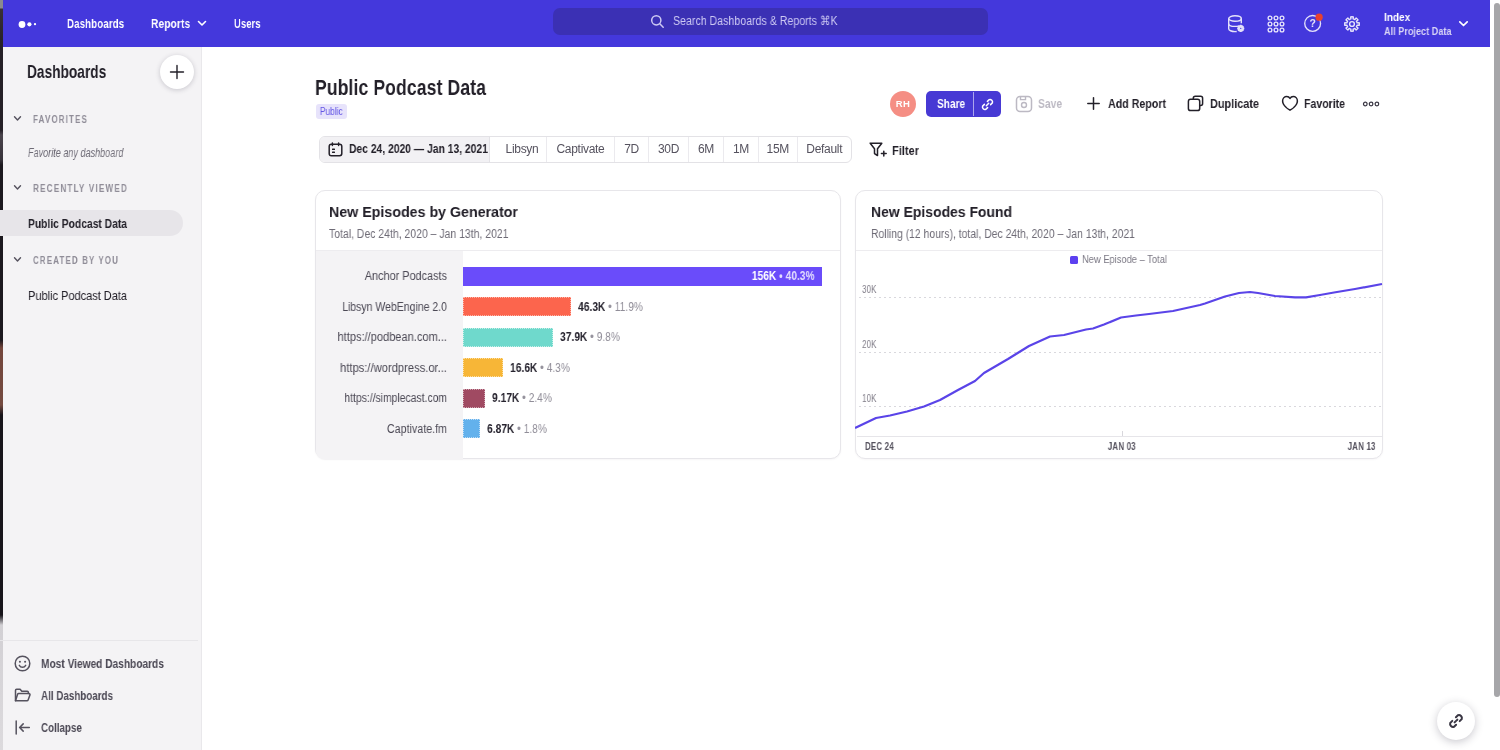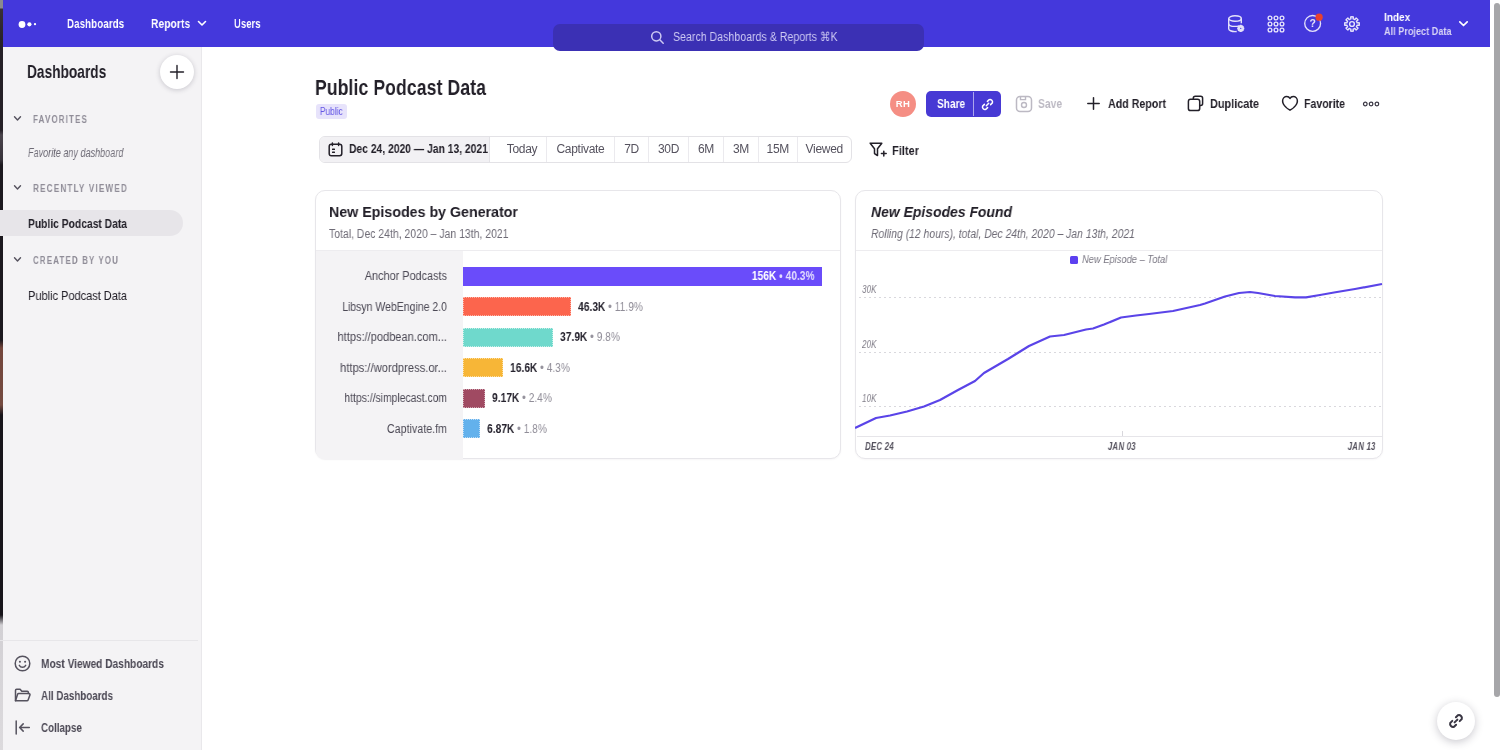--- a/index.html
+++ b/index.html
@@ -5,21 +5,21 @@
 * { margin:0; padding:0; box-sizing:border-box; }
 html,body { width:1500px; height:750px; overflow:hidden; }
 body { font-family:"Liberation Sans", sans-serif; background:#fff; position:relative; }
 .abs { position:absolute; }
 
 #strip { left:0; top:0; width:3px; height:750px;
  background:linear-gradient(to bottom,#8a8a8e 0px,#8a8a8e 8px,#3a3136 9px,#241f26 47px,#241f26 130px,#4a444c 135px,#37323a 160px,#1c181e 165px,#1c181e 340px,#74463c 348px,#744a40 405px,#17141a 415px,#17141a 615px,#d2d0d4 625px,#dcdadd 750px); }
 
 #nav { left:3px; top:0; width:1487px; height:47px; background:#4438dc; }
 .navitem { position:absolute; top:0; height:47px; line-height:47px; color:#fff; font-size:13.5px; font-weight:700; letter-spacing:.2px; }
-#search { position:absolute; left:553px; top:24px; width:371px; height:27px; background:#3b30b4; border-radius:7px; color:#cdc9f3; font-size:12.5px; line-height:27px; }
+#search { position:absolute; left:553px; top:8px; width:435px; height:27px; background:#3b30b4; border-radius:7px; color:#cdc9f3; font-size:12.5px; line-height:27px; }
 .navic { position:absolute; top:14px; width:20px; height:20px; }
 
 #sidebar { left:3px; top:47px; width:199px; height:703px; background:#f4f3f5; border-right:1px solid #e9e8eb; }
 .sideheadrow { position:absolute; left:27px; top:61px; font-size:18.5px; font-weight:700; color:#232029; }
 #plusbtn { position:absolute; left:160px; top:55px; width:34px; height:34px; border-radius:50%; background:#fff; box-shadow:0 1px 5px rgba(40,35,60,.22); }
 .seclabel { position:absolute; font-size:10.5px; font-weight:700; letter-spacing:1.5px; color:#908d98; }
 .chev { position:absolute; width:9px; height:9px; }
 .itemtext { position:absolute; font-size:13px; color:#232029; }
 #selpill { position:absolute; left:0px; top:210px; width:183px; height:26px; background:#e7e5e9; border-radius:0 13px 13px 0; }
 #sidebotsep { position:absolute; left:0; top:640px; width:198px; height:1px; background:#e7e6e9; }
@@ -35,21 +35,21 @@
 #sharediv { position:absolute; left:47px; top:1px; width:1px; height:24px; background:rgba(255,255,255,.55); }
 .actlabel { position:absolute; top:95px; font-size:13px; font-weight:700; color:#232029; height:18px; line-height:18px; }
 
 #datebox { left:319px; top:136px; width:533px; height:27px; border:1px solid #e3e2e6; border-radius:6px; background:#fff; }
 #dateseg { position:absolute; left:0; top:0; width:170px; height:25px; background:#f2f1f4; border-radius:5px 0 0 5px; border-right:1px solid #e3e2e6; }
 .dseg { position:absolute; top:0; height:25px; line-height:25px; text-align:center; font-size:12px; color:#55525e; border-right:1px solid #ebeaee; letter-spacing:-0.3px; }
 #filterlbl { left:892px; top:143px; font-size:13px; font-weight:700; color:#232029; }
 
 .card { position:absolute; top:190px; height:269px; background:#fff; border:1px solid #e7e6ea; border-radius:10px; box-shadow:0 1px 2px rgba(40,35,60,.04); }
 #card1 { left:315px; width:526px; }
-#card2 { left:855px; width:528px;font-style:italic; }
+#card2 { left:855px; width:528px; }
 .csep { position:absolute; left:0; top:59px; width:100%; height:1px; background:#edecef; }
 
 #labelcol { position:absolute; left:0; top:60px; width:147px; height:209px; background:#f4f3f5; border-radius:0 0 0 9px; }
 .rowlabel { position:absolute; left:0; width:131px; font-size:12.5px; color:#4c4955; text-align:right; white-space:nowrap; }
 .bar { position:absolute; left:147px; height:19px; }
 .barval { position:absolute; font-size:12.5px; font-weight:700; color:#26232e; white-space:nowrap; will-change:transform;transform:scaleX(0.82); transform-origin:left center; }
 .barval .pct { font-weight:400; color:#908d98; }
 .bar1lbl { position:absolute; font-size:12.5px; font-weight:700; color:#fff; white-space:nowrap; will-change:transform;transform:scaleX(0.82); transform-origin:right center; }
 
 .ylab { position:absolute; font-size:10px; color:#807d88; }
@@ -210,28 +210,28 @@
 <div class="abs" id="datebox">
   <div id="dateseg">
     <svg style="position:absolute;left:8px;top:5px" width="15" height="15" viewBox="0 0 15 15">
       <rect x="1.2" y="2.2" width="12.6" height="11.6" rx="2.2" fill="none" stroke="#232029" stroke-width="1.5"></rect>
       <path d="M4.4 1 V3.6 M10.6 1 V3.6" stroke="#232029" stroke-width="1.5" stroke-linecap="round"></path>
       <rect x="4" y="6.5" width="3" height="1.6" rx=".5" fill="#232029"></rect>
       <rect x="4" y="9.5" width="3" height="1.6" rx=".5" fill="#232029"></rect>
     </svg>
     <span id="t_date" style="display:inline-block;will-change:transform;transform:scaleX(0.826);transform-origin:left center;white-space:nowrap;position:absolute;left:29px;top:0;line-height:25px;font-size:12.5px;font-weight:700;color:#232029;white-space:nowrap">Dec 24, 2020 — Jan 13, 2021</span>
   </div>
-  <div class="dseg" style="left:178px;width:49px">Today</div>
+  <div class="dseg" style="left:178px;width:49px">Libsyn</div>
   <div class="dseg" style="left:227px;width:68px">Captivate</div>
   <div class="dseg" style="left:295px;width:34px">7D</div>
   <div class="dseg" style="left:329px;width:40px">30D</div>
   <div class="dseg" style="left:369px;width:35px">6M</div>
-  <div class="dseg" style="left:404px;width:35px">3M</div>
+  <div class="dseg" style="left:404px;width:35px">1M</div>
   <div class="dseg" style="left:439px;width:38.5px">15M</div>
-  <div class="dseg" style="left:477.5px;width:53.5px;border-right:none">Viewed</div>
+  <div class="dseg" style="left:477.5px;width:53.5px;border-right:none">Default</div>
 </div>
 <svg class="abs" style="left:869px;top:142px" width="19" height="16" viewBox="0 0 19 16">
   <path d="M1.2 1.2 H12.8 L8.5 6.8 V13.5 L5.5 11.6 V6.8 Z" fill="none" stroke="#232029" stroke-width="1.5" stroke-linejoin="round"></path>
   <path d="M14.8 9.2 V14 M12.4 11.6 H17.2" stroke="#232029" stroke-width="1.5" stroke-linecap="round"></path>
 </svg>
 <div class="abs" id="filterlbl"><span id="t_filter" style="display:inline-block;will-change:transform;transform:scaleX(0.849);transform-origin:left center;white-space:nowrap">Filter</span></div>
 
 <div class="card" id="card1">
   <div style="will-change:transform;transform:scaleX(0.918);transform-origin:left center;white-space:nowrap;position:absolute;left:13px;top:12px;font-size:15.5px;font-weight:700;color:#232029" id="t_c1t">New Episodes by Generator</div>
   <div style="will-change:transform;transform:scaleX(0.836);transform-origin:left center;white-space:nowrap;position:absolute;left:13px;top:36px;font-size:12.5px;color:#6e6b76" id="t_c1s">Total, Dec 24th, 2020 – Jan 13th, 2021</div>

